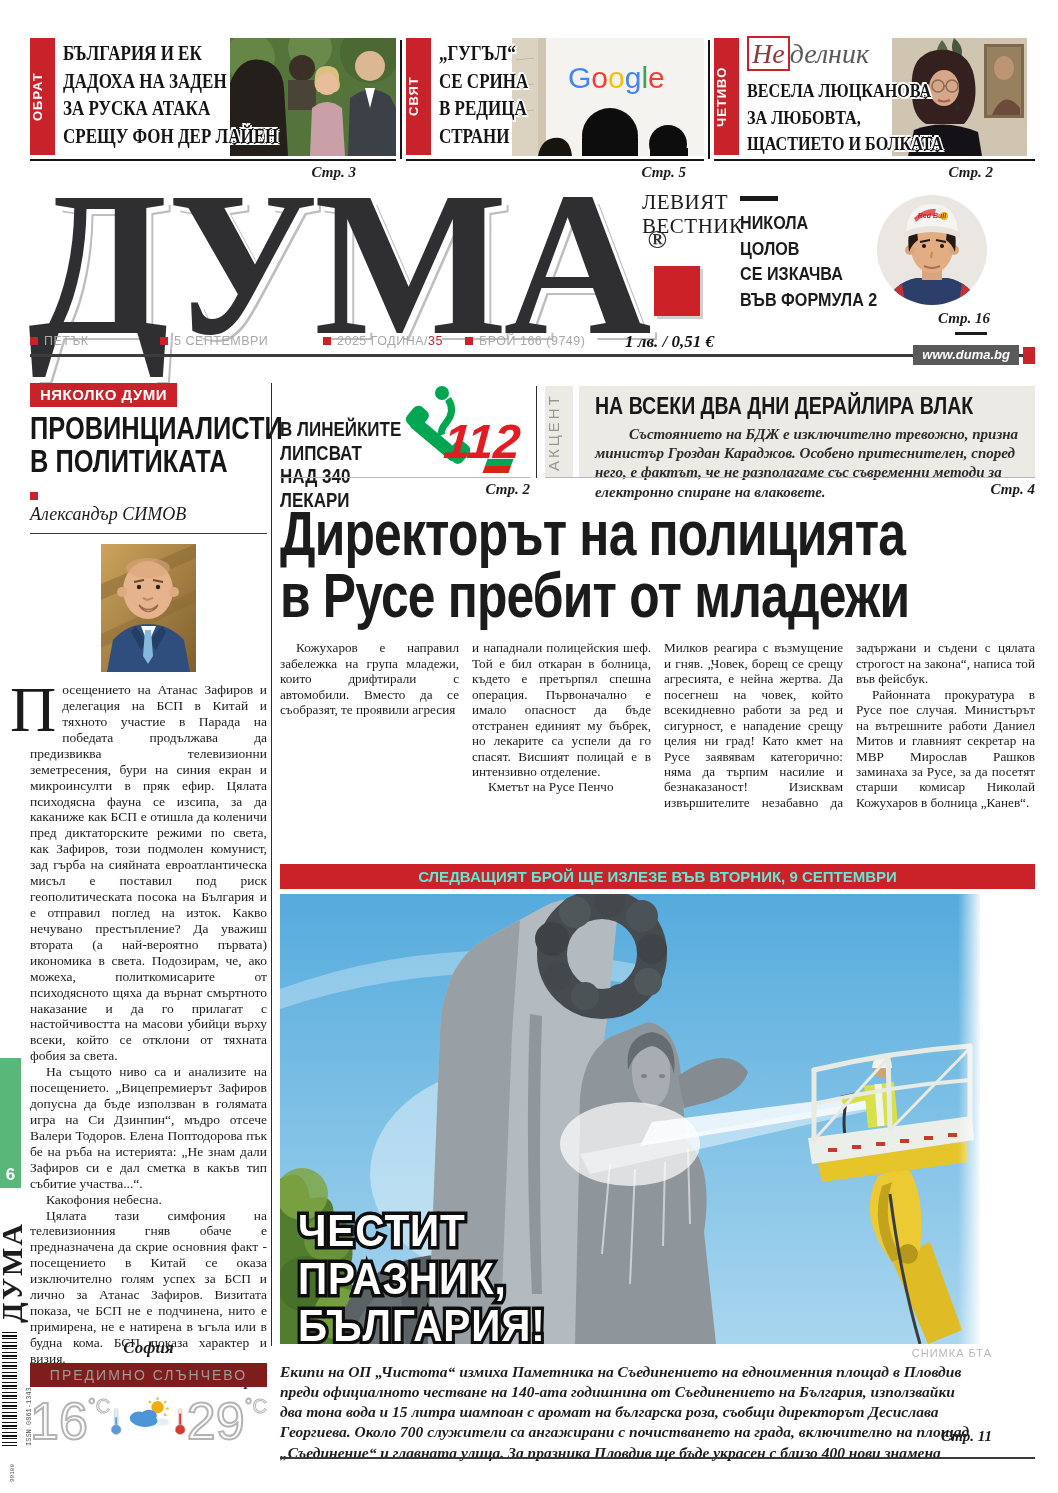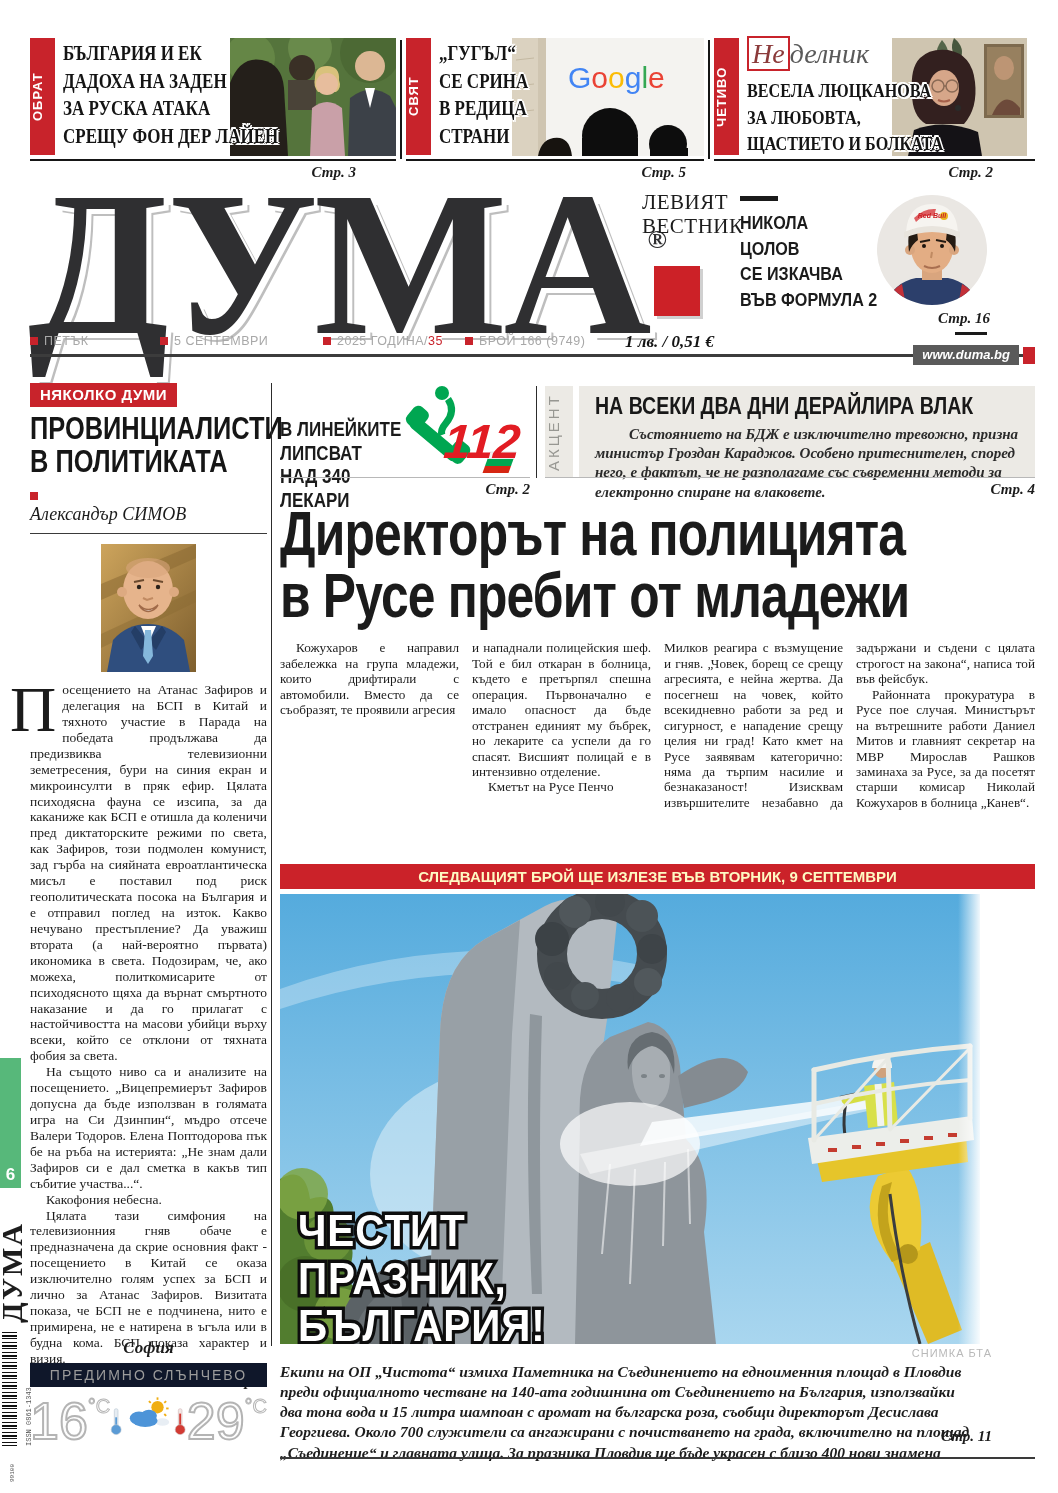--- a/index.html
+++ b/index.html
@@ -53,21 +53,21 @@
   .author{font:italic 18px "Liberation Serif",serif;margin-top:2px;}
   .thin-rule{height:1px;background:#3a3a3a;margin-top:8px;}
   .op-body{font-size:13.5px;line-height:1.18;text-align:justify;margin-top:10px;}
   .op-body p{margin:0;text-indent:16px;}
   .op-body p.first{text-indent:0;}
   .dropcap{float:left;font-size:64px;line-height:.78;margin:3px 6px 0 -20px;
            font-family:"Liberation Serif",serif;}
 
   
   .w-city{text-align:center;font:bold italic 17px "Liberation Serif",serif;}
-  .w-cond{margin-top:5px;background:#0f172a;color:#9b9b9b;text-align:center;
+  .w-cond{margin-top:5px;background:#7f1d1d;color:#9b9b9b;text-align:center;
           font-family:"Liberation Sans",sans-serif;font-size:14px;letter-spacing:2px;padding:4px 12px;}
   .w-row{display:flex;align-items:center;justify-content:space-between;margin-top:8px;}
   .w-temp{font-family:"Liberation Sans",sans-serif;font-size:52px;line-height:1;
           color:#fdfdfd;-webkit-text-stroke:2px #b4b4b4;}
   .w-temp .deg{font-size:20px;vertical-align:26px;-webkit-text-stroke:1px #b4b4b4;}
 
   
   .amb-line{font-family:"Liberation Sans",sans-serif;font-weight:bold;font-size:20px;line-height:1.18;margin-top:32px;}
   .amb-line div{transform:scaleX(.85);transform-origin:0 50%;white-space:nowrap;}
   .gray-rule{background:#b8b8b8;height:1px;}
@@ -82,21 +82,21 @@
   .lead-line{font-family:"Liberation Sans",sans-serif;font-weight:bold;font-size:63px;
              line-height:.98;color:#1b1b1b;}
   .lead-line div{transform:scaleX(.79);transform-origin:0 50%;white-space:nowrap;letter-spacing:-1px;}
   .lead-sub{font-family:"Liberation Sans",sans-serif;font-size:27px;color:#111;margin-top:8px;}
   .lead-sub div{transform:scaleX(.88);transform-origin:0 50%;white-space:nowrap;}
   .cols{display:flex;gap:13px;margin-top:14px;height:171px;overflow:hidden;}
   .col{width:179px;font-size:13.2px;line-height:1.17;text-align:justify;}
   .col p{margin:0;text-indent:16px;}
   .col p.noind{text-indent:0;}
   .notice{position:absolute;left:280px;top:864px;width:755px;height:25px;background:#cb2229;
-          color:#fef9c3;text-align:center;font-family:"Liberation Sans",sans-serif;
+          color:#5eead4;text-align:center;font-family:"Liberation Sans",sans-serif;
           font-weight:bold;font-size:15px;line-height:25px;}
   .credit{font-family:"Liberation Sans",sans-serif;font-size:11px;color:#b9b9b9;letter-spacing:1px;}
   .caption{font:bold italic 15.5px/1.3 "Liberation Serif",serif;color:#1d1d1d;}
 
   
   .edgebar{background:#57b87a;}
   .edge6{position:absolute;bottom:3px;width:100%;text-align:center;color:#fff;
          font-family:"Liberation Sans",sans-serif;font-weight:bold;font-size:17px;}
   .vtitle{writing-mode:vertical-rl;transform:rotate(180deg);font-weight:bold;font-size:30px;
           color:#1d1d1d;letter-spacing:2px;}

